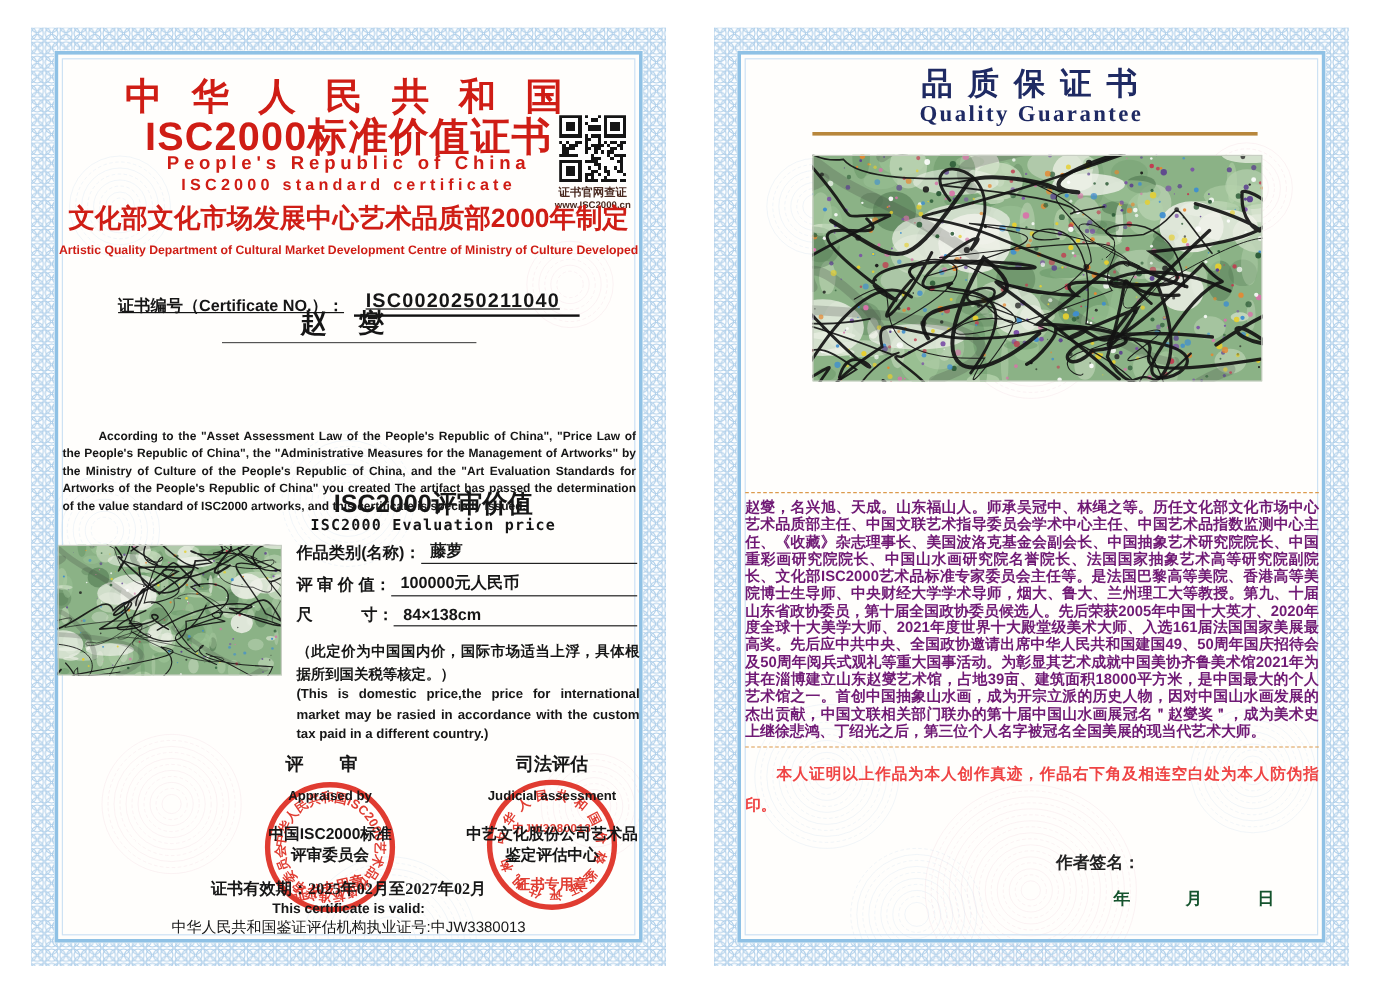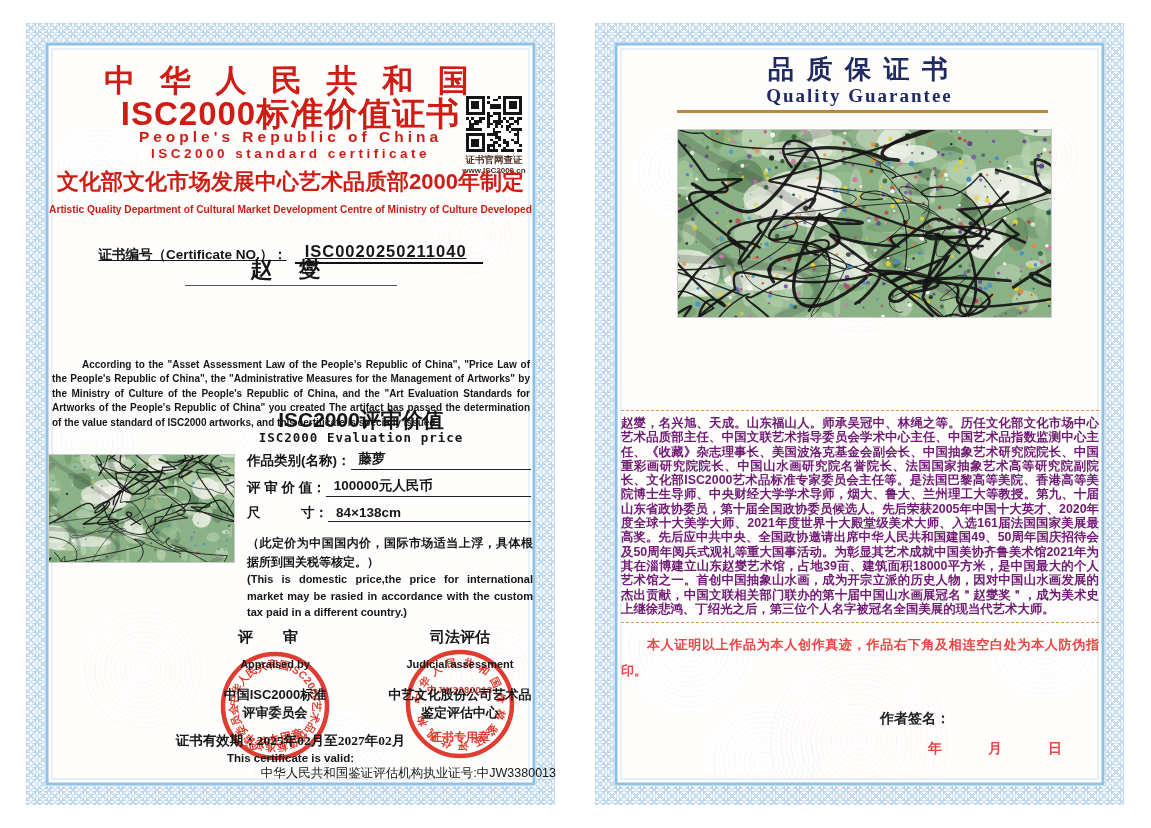--- a/index.html
+++ b/index.html
@@ -40,31 +40,31 @@
   .sec-head{top:606px;width:200px;text-align:center;font-size:15px;font-weight:bold;}
   .sec-sub{top:636px;width:200px;text-align:center;font-size:11px;font-weight:bold;z-index:4;}
   .org{top:664px;text-align:center;font-size:13px;font-weight:bold;line-height:18px;z-index:4;}
   .seal{position:absolute;width:110px;height:110px;z-index:3;mix-blend-mode:multiply;opacity:.95;}
   .ring-text{font-size:10.5px;font-weight:bold;fill:#df3126;}
   .ring-sp{letter-spacing:5px;}
   .seal-bottom{font-size:12px;font-weight:bold;fill:#df3126;}
   .seal-code{font-size:9.5px;font-weight:bold;fill:#df3126;letter-spacing:.5px;}
   .valid-cn{top:710px;font-size:13.5px;font-weight:bold;font-family:"Liberation Serif",serif;}
   .valid-en{top:730px;font-size:11.5px;font-weight:bold;}
-  .license{top:743px;font-size:12.5px;text-align:right;}
+  .license{top:743px;font-size:12.5px;}
   .rt1{top:30px;font-size:26px;letter-spacing:3px;font-family:"Liberation Serif",serif;}
   .rt2{top:63px;font-size:19px;letter-spacing:2px;font-family:"Liberation Serif",serif;}
   .gold-line{top:88px;left:83px;width:371px;height:2.5px;background:#b8873c;}
   .bigpaint{left:83px;top:107px;width:375px;height:189px;}
   .dash{left:27px;width:478px;border-top:1.5px dashed #dc9a4c;}
   .dash1{top:388px;} .dash2{top:600px;}
   .bio{top:394px;left:27px;width:478px;font-size:12.4px;line-height:14.3px;font-weight:600;color:#701a75;}
   .statement{top:610px;left:27px;width:478px;font-size:13px;line-height:26px;font-weight:bold;text-indent:2em;color:#ef4444;}
   .sig{left:286px;top:688px;font-size:14px;font-weight:bold;color:#222;}
-  .date{left:334px;top:718px;font-size:14px;font-weight:bold;letter-spacing:6px;color:#ef4444;}
+  .date{left:334px;top:718px;font-size:14px;font-weight:bold;letter-spacing:6px;color:#14532d;}
   .qrbox{left:441px;top:74px;width:56px;height:56px;}
   .qrcap1{left:424px;top:132px;width:90px;text-align:center;font-size:9.5px;font-weight:bold;color:#4a2a20;}
   .qrcap2{left:424px;top:144px;width:90px;text-align:center;font-size:8px;font-weight:bold;color:#4a2a20;}
 </style>
 </head>
 <body>
 
 <div class="canvas">
 
   <div class="page page-left">

